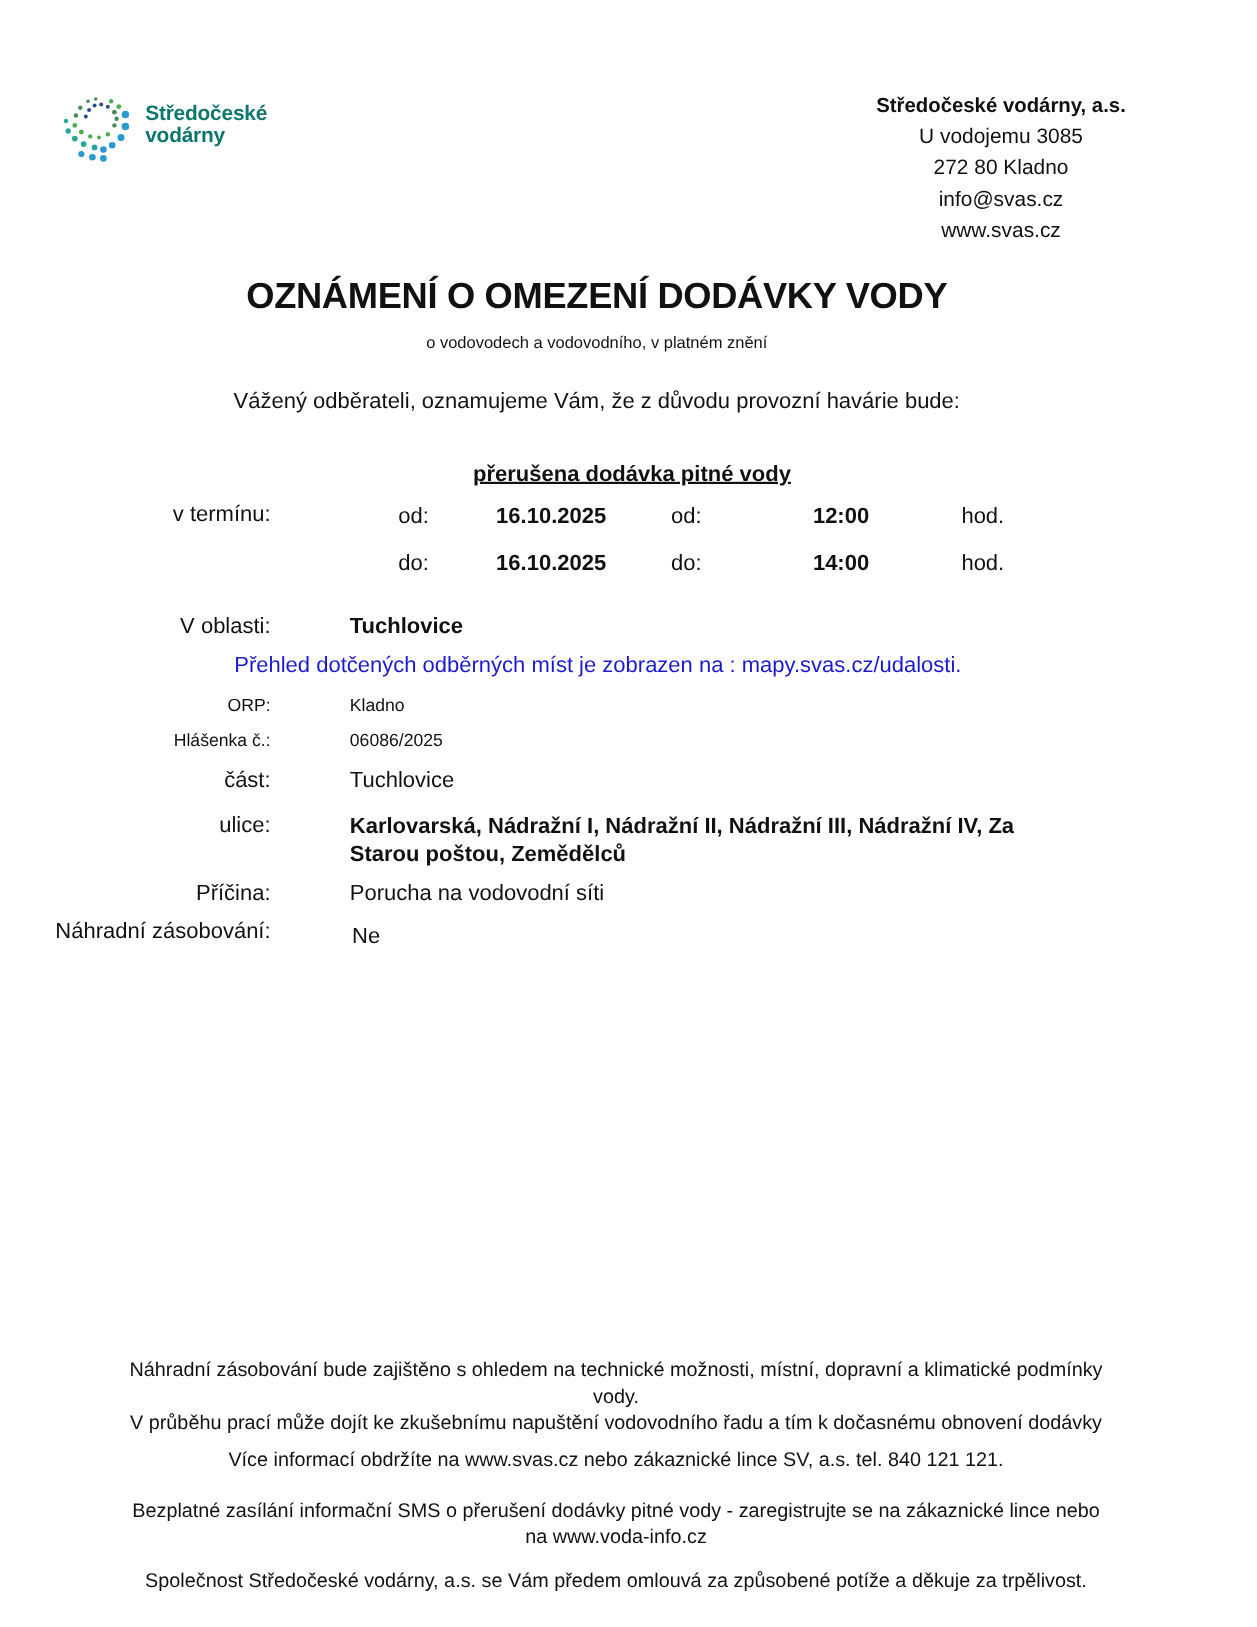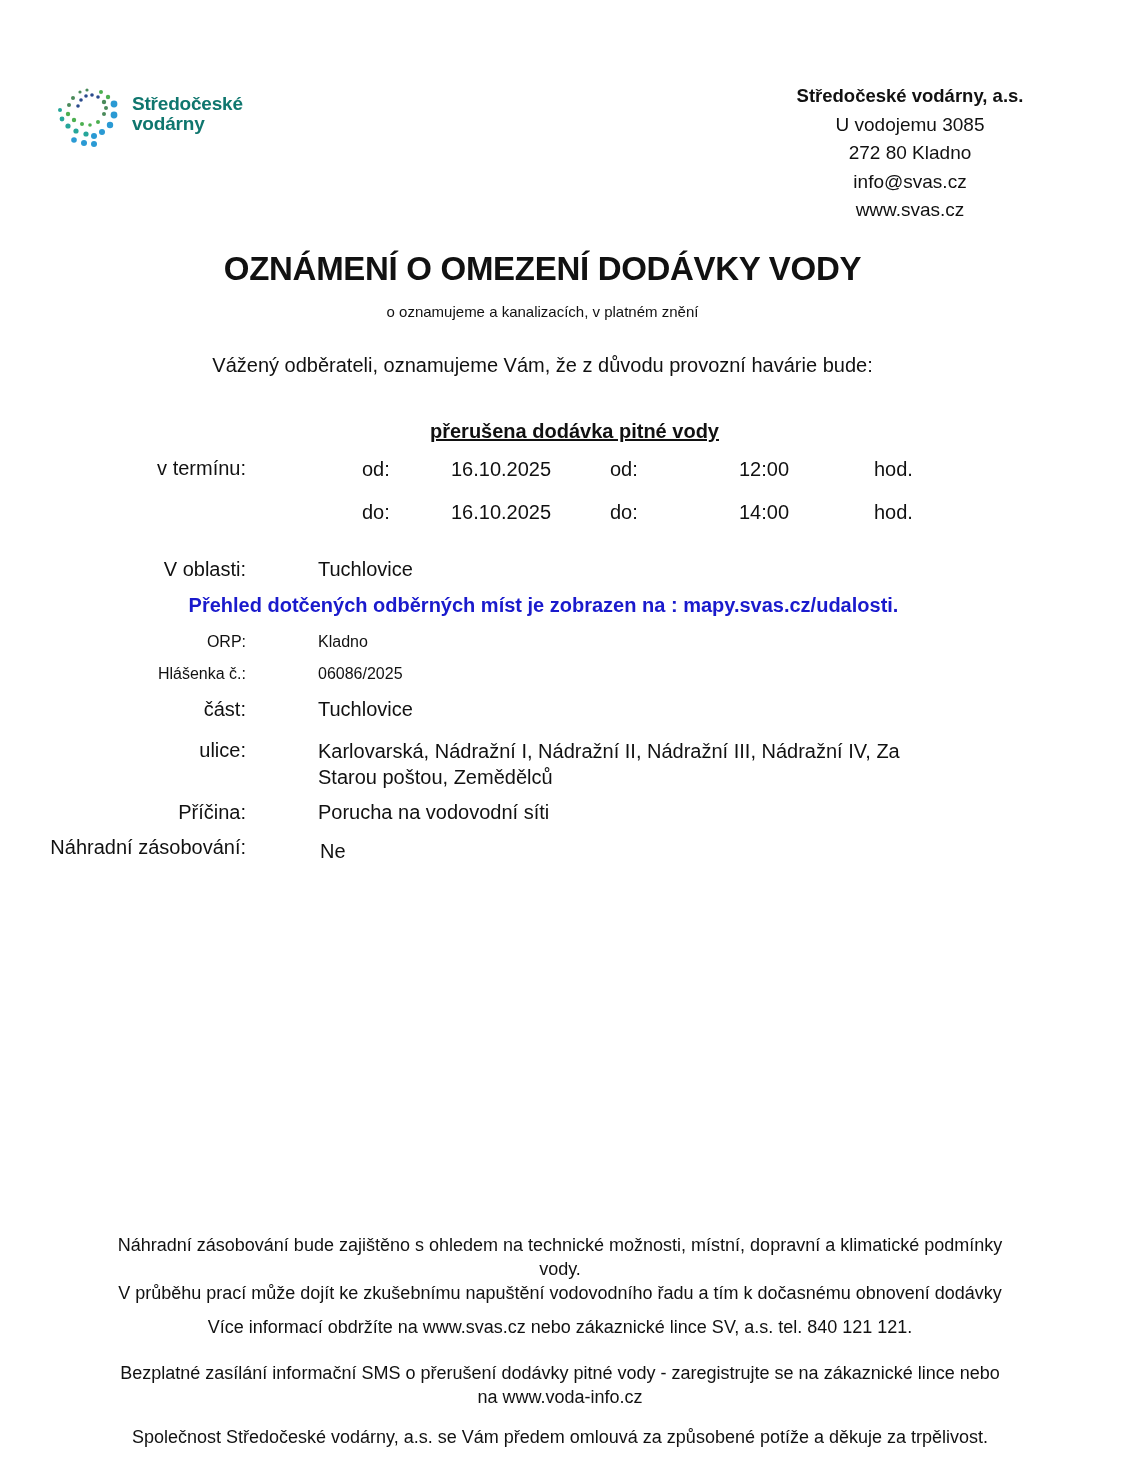--- a/index.html
+++ b/index.html
@@ -8,26 +8,26 @@
     .abs { position:absolute; }
     .logo { left:56px; top:88px; width:210px; height:64px; }
     .logo-text { position:absolute; left:76px; top:6px; color:#0f766e; font-size:19px; line-height:20px; font-weight:bold; letter-spacing:-0.2px; }
     .company { left:760px; top:82px; width:300px; text-align:center; font-size:19px; line-height:28.5px; }
     .company .name { font-weight:bold; font-size:18.5px; }
     .title { left:0; top:250px; width:1085px; text-align:center; font-weight:bold; font-size:33px; letter-spacing:-0.3px; }
     .subtitle { left:0; top:301px; width:1085px; text-align:center; font-size:15px; line-height:21px; }
     .greet { left:0; top:354px; width:1085px; text-align:center; font-size:20px; }
     .headline { left:0; top:420px; width:1087px; text-align:center; font-weight:bold; font-size:20px; text-decoration:underline;margin-left:31px; }
     .row { position:absolute; font-size:20px; }
-    .bold { font-weight:normal; }
+    .bold { font-weight:bold; }
     .lbl { position:absolute; text-align:right; width:246px; left:0; font-size:20px; }
     .lbl.small { font-size:16px; }
     .val { position:absolute; left:318px; font-size:20px; }
     .val.small { font-size:16px; }
-    .link { left:0; top:594px; width:1087px; text-align:center; color:#1a1acc; font-weight:bold; font-size:20px; }
+    .link { left:0; top:594px; width:1087px; text-align:center; color:#1a1acc; font-weight:normal; font-size:20px; }
     .footer { left:20px; width:1080px; text-align:center; font-size:18px; line-height:24px; }
   </style>
 </head>
 <body>
 
 <div class="abs logo">
   <svg width="72" height="64" viewBox="0 0 72 64" style="position:absolute;left:0;top:0">
     <g fill="#2a4a8c">
       <circle cx="30" cy="8" r="1.8"></circle>
         <circle cx="36" cy="7" r="1.8"></circle>
@@ -80,21 +80,21 @@
 <div class="abs company">
   <div class="name">Středočeské vodárny, a.s.</div>
   <div>U vodojemu 3085</div>
   <div>272 80 Kladno</div>
   <div>info@svas.cz</div>
   <div>www.svas.cz</div>
 </div>
 
 <div class="abs title">OZNÁMENÍ O OMEZENÍ DODÁVKY VODY</div>
 <div class="abs subtitle">
-  <div>o oznamujeme a kanalizacích, v platném znění</div>
+  <div>o vodovodech a vodovodního, v platném znění</div>
 </div>
 <div class="abs greet">Vážený odběrateli, oznamujeme Vám, že z důvodu provozní havárie bude:</div>
 
 <div class="abs headline">přerušena dodávka pitné vody</div>
 
 <div class="row" style="top:457px; left:0;">
   <div class="lbl" style="top:0">v termínu:</div>
 </div>
 <div class="row" style="top:458px; left:0; width:1143px;">
   <span class="abs" style="left:362px">od:</span>

